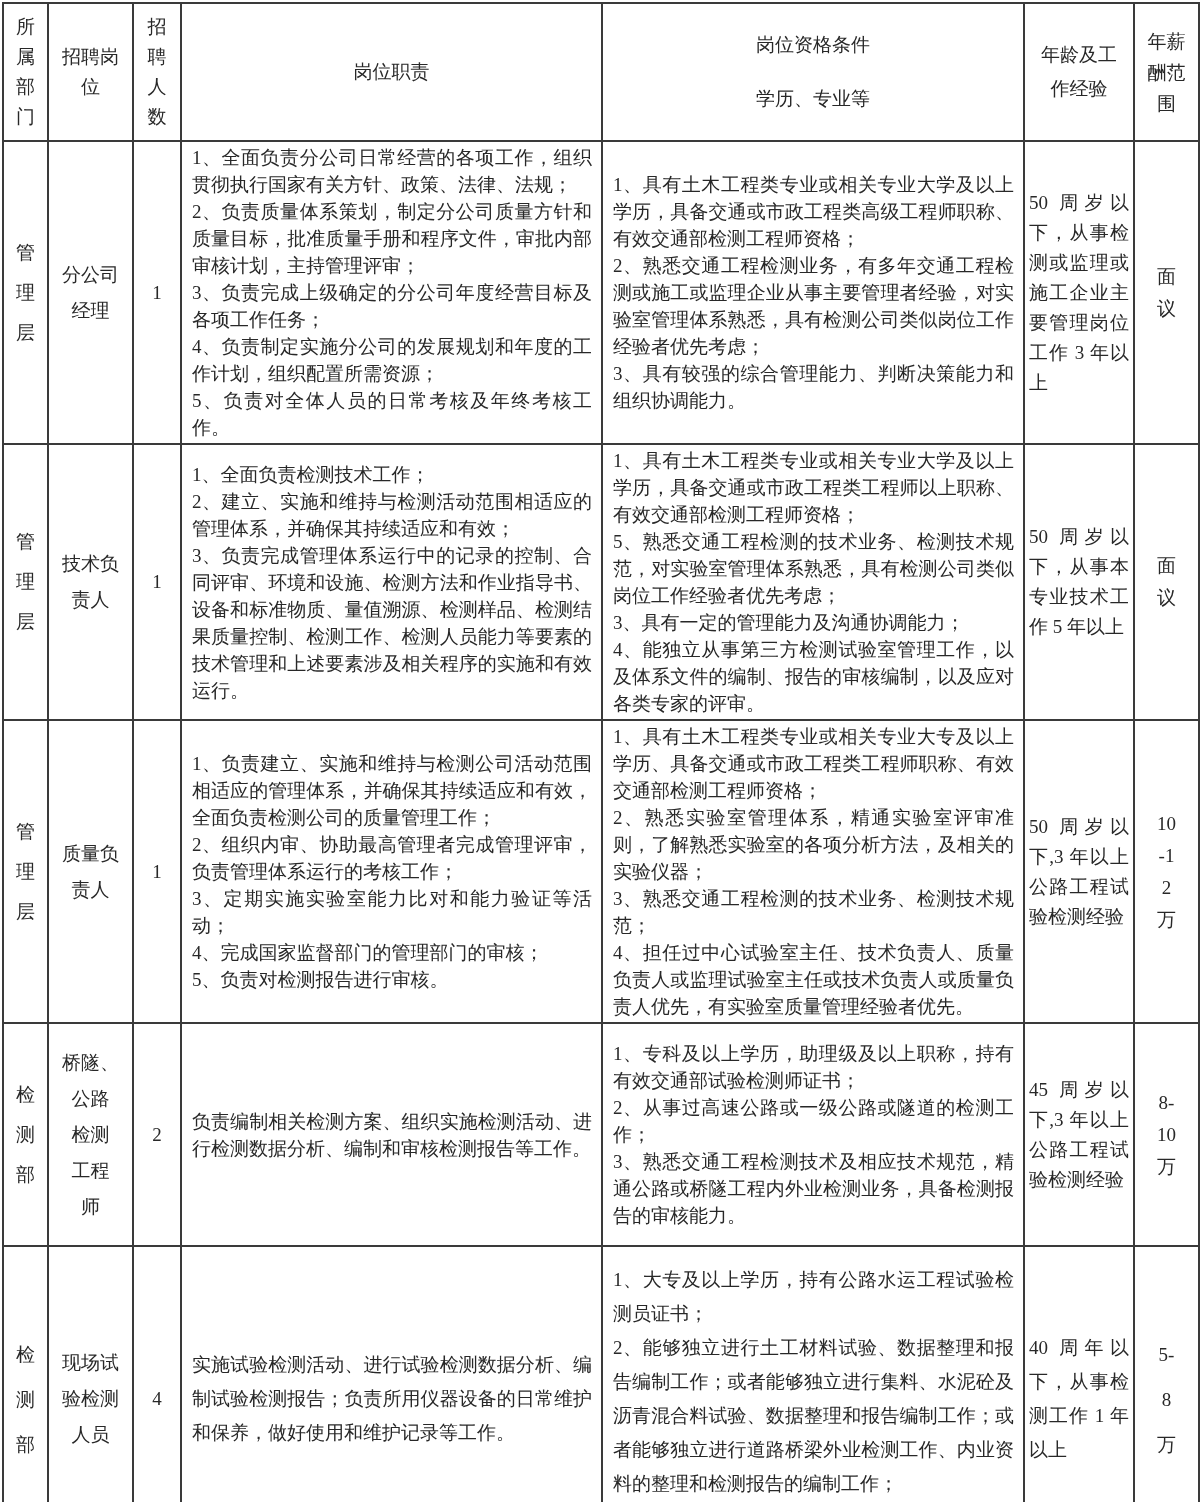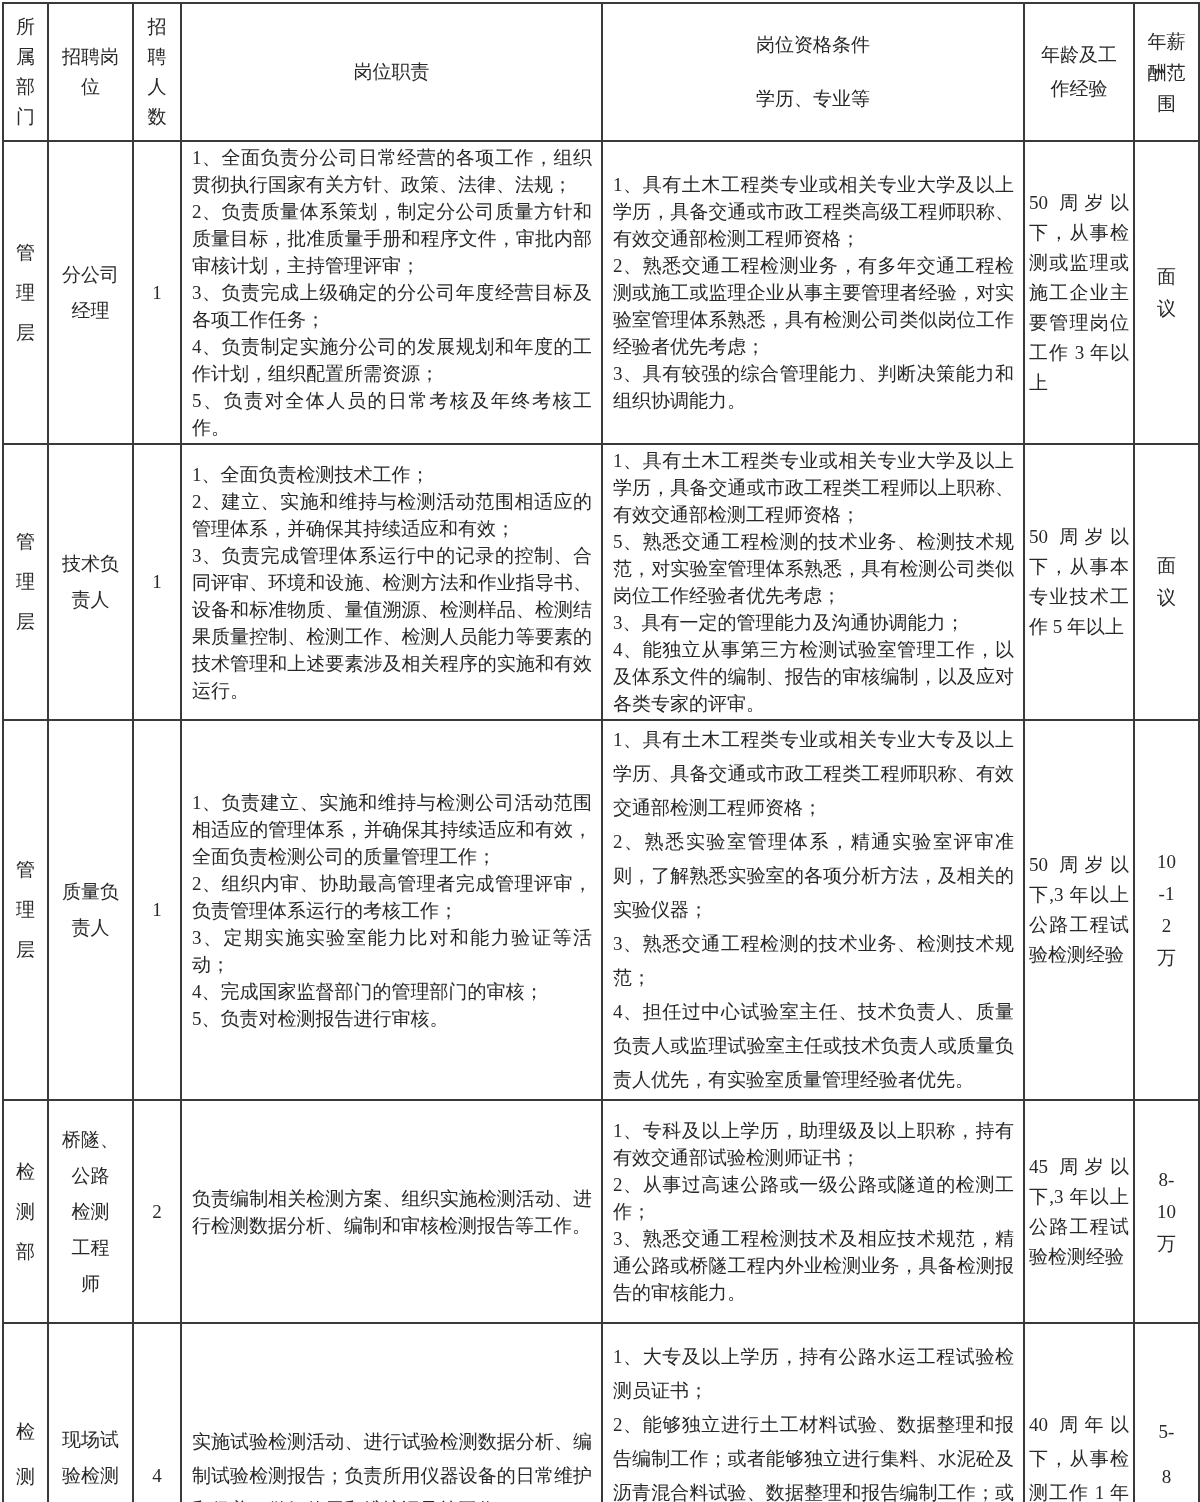--- a/index.html
+++ b/index.html
@@ -41,21 +41,21 @@
   tr.r1 { height: 275px; }
   tr.r2 { height: 281px; }
   tr.r3 { height: 223px; }
   tr.r4 { height: 306px; }
 
   .dept { line-height: 40px; text-align: center; }
   tr.r4 .dept { line-height: 45px; }
   .pos  { line-height: 36px; text-align: center; padding: 12px 6px; }
   .num  { text-align: center; }
   .body { line-height: 27px; padding: 2px 9px 2px 10px; }
-  .tight{ line-height: 34px; }
+  .tight{ line-height: 27px; }
   .age  { line-height: 30px; padding: 0 4px; margin-top: 48px; }
   .sal  { line-height: 32px; padding: 0 19px; text-align: center; word-break: break-all; }
   tr.r4 .body { line-height: 34px; }
   tr.r4 .age  { line-height: 34px; }
   tr.r4 .sal  { line-height: 45px; }
 </style>
 </head>
 <body>
 
 <table class="recruit">

